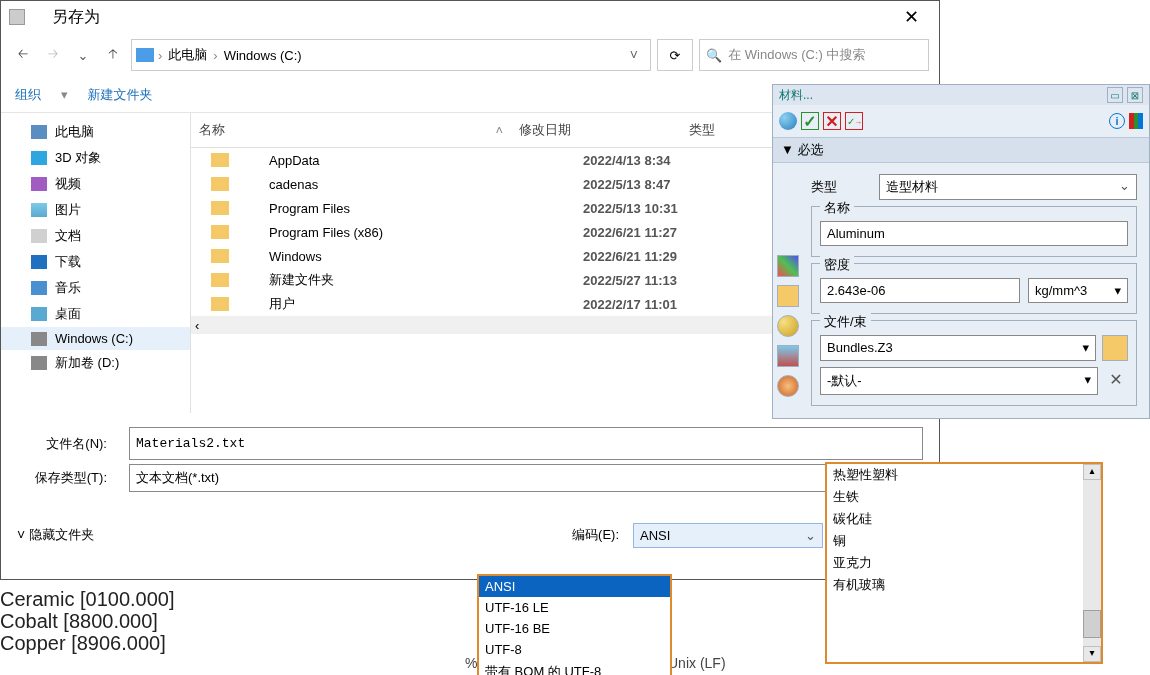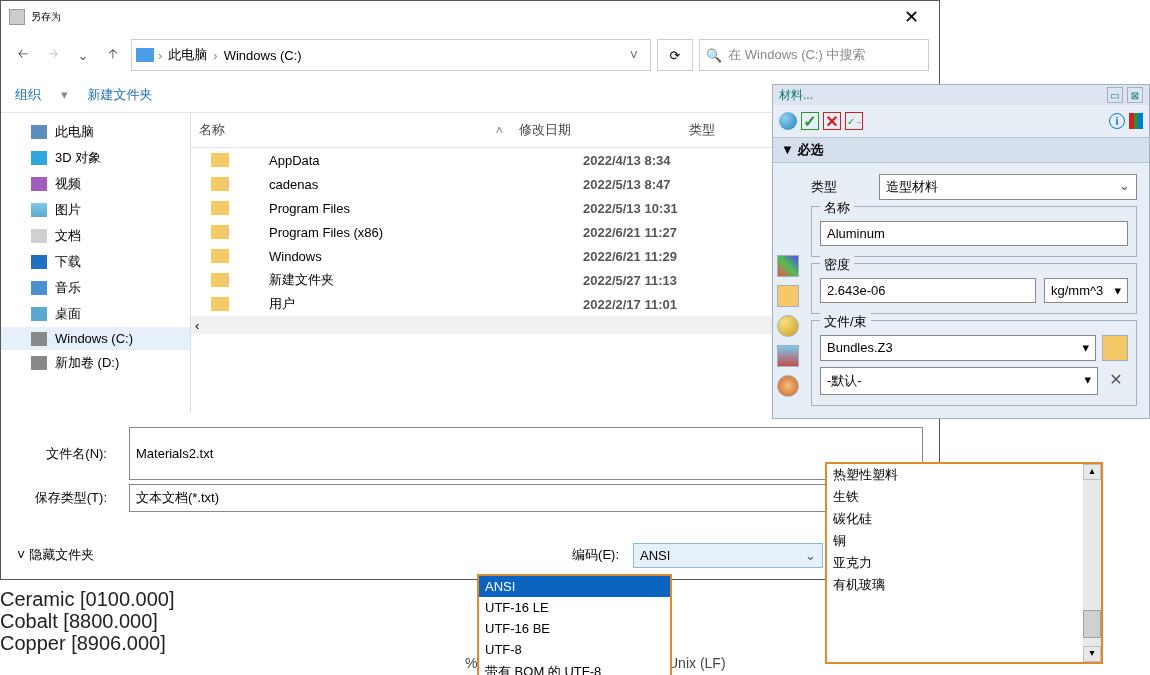--- a/index.html
+++ b/index.html
@@ -2,21 +2,21 @@
 <html><head>
 <meta charset="utf-8">
 <style>
 * { box-sizing: border-box; font-family: "Microsoft YaHei", "Segoe UI", sans-serif; }
 body { margin: 0; width: 1150px; height: 675px; background: #fff; position: relative; overflow: hidden; font-size: 13px; }
 
 
 .save-dialog { position: absolute; left: 0; top: 0; width: 940px; height: 580px; border: 1px solid #555; background: #fff; }
 .titlebar { height: 32px; display: flex; align-items: center; padding: 0 8px; }
 .titlebar .title-icon { width: 16px; height: 16px; background: #ccc; border: 1px solid #999; margin-right: 6px; }
-.titlebar .title-text { flex: 1; font-size: 10px; }
+.titlebar .title-text { flex: 1; font-size: 16px; margin-left: 21px; }
 .titlebar .close { font-size: 18px; padding: 4px 12px; cursor: pointer; }
 
 .navbar { height: 44px; display: flex; align-items: center; padding: 4px 10px; gap: 6px; }
 .nav-arrow { width: 24px; height: 24px; display: flex; align-items: center; justify-content: center; color: #444; }
 .nav-arrow.disabled { color: #bbb; }
 .breadcrumb { flex: 1; display: flex; align-items: center; border: 1px solid #ccc; height: 32px; padding: 0 4px; }
 .breadcrumb .bc-icon { width: 18px; height: 14px; background: #4a9de6; margin-right: 4px; }
 .breadcrumb .bc-item { padding: 0 6px; }
 .breadcrumb .bc-sep { color: #888; }
 .breadcrumb .bc-drop { margin-left: auto; padding: 0 8px; color: #666; }
@@ -54,21 +54,21 @@
 .fl-row .fname { width: 282px; }
 .fl-row .fdate { width: 170px; color: #555; font-weight: bold; }
 .fl-row .ftype { color: #555; }
 
 .hscroll { height: 18px; background: #f0f0f0; display: flex; align-items: center; padding: 0 4px; }
 .hscroll .arrow { width: 14px; }
 
 .form { padding: 10px 16px; }
 .form-row { display: flex; align-items: center; margin: 4px 0; }
 .form-row .lbl { width: 90px; text-align: right; margin-right: 22px; }
-.form-row .input { flex: 1; border: 1px solid #888; padding: 18px 6px; background: #fff; }
+.form-row .input { flex: 1; border: 1px solid #888; padding: 8px 6px; background: #fff; font-family: Liberation Mono, monospace; }
 .form-row .combo { flex: 1; border: 1px solid #888; padding: 4px 6px; display: flex; justify-content: space-between; }
 
 .footer { position: relative; padding: 14px 16px; display: flex; align-items: center; }
 .footer .hide { display: flex; align-items: center; gap: 4px; }
 .footer-right { margin-left: auto; display: flex; align-items: center; gap: 10px; }
 .enc-lbl { margin-right: 4px; }
 .enc-combo { position: relative; width: 190px; border: 1px solid #91b8e0; background: #e5f0fa; padding: 4px 6px; display: flex; justify-content: space-between; }
 .btn { width: 90px; border: 1px solid #0078d7; padding: 5px 0; text-align: center; }
 
 
@@ -91,40 +91,40 @@
 .mat-tb .globe { background: radial-gradient(circle at 30% 30%, #8bd0f0, #2a7fc0); border-radius: 50%; }
 .mat-tb .chk { color: #2a9030; font-weight: bold; font-size: 16px; border: 1px solid #2a9030; }
 .mat-tb .xx { color: #d02020; font-weight: bold; font-size: 16px; border: 1px solid #d02020; }
 .mat-tb .chr { border: 1px solid #d02020; position: relative; }
 .mat-tb .chr::before { content: "✓"; color: #2a9030; font-size: 10px; position: absolute; left: 1px; }
 .mat-tb .chr::after { content: "→"; color: #d02020; font-size: 8px; position: absolute; right: 0; }
 .mat-tb .spacer { flex: 1; }
 .mat-tb .info { color: #0078d7; border: 1px solid #0078d7; border-radius: 50%; width: 16px; height: 16px; font-size: 11px; font-weight: bold; }
 .mat-tb .layers { width: 14px; height: 16px; background: linear-gradient(to right, #d02020 33%, #2a9030 33%, #2a9030 66%, #0078d7 66%); }
 
-.mat-section-hdr { background: #d5e0ec; padding: 3px 8px; border-top: 1px solid #b8c8d8; border-bottom: 1px solid #b8c8d8; font-weight: bold; }
+.mat-section-hdr { background: #d5e0ec; padding: 3px 8px; border-top: 1px solid #b8c8d8; border-bottom: 1px solid #b8c8d8; font-weight: normal; }
 .mat-left-icons { position: absolute; left: 4px; top: 170px; width: 26px; display: flex; flex-direction: column; gap: 8px; }
 .mat-left-icons .micon { width: 22px; height: 22px; border: 1px solid #a0b0c0; background: #f5c967; }
 .mat-left-icons .mball { border-radius: 50%; background: radial-gradient(circle at 30% 30%, #f5e080, #d0a020); }
 .mat-left-icons .mimg { background: linear-gradient(#7ec9e8,#c05050); }
 .mat-left-icons .mppl { background: radial-gradient(circle, #f5c080, #d06020); }
 
 .mat-content { margin-left: 32px; padding: 6px 12px 6px 6px; }
 .mat-row { display: flex; align-items: center; margin: 5px 0; gap: 8px; }
 .mat-row .mlbl { width: 60px; }
 .mat-row .mcombo { flex: 1; border: 1px solid #888; background: #fff; padding: 3px 6px; display: flex; justify-content: space-between; }
 .mat-row .mcombo.green { border: 2px solid #2a9030; }
 .mat-row .marrow { width: 18px; color: #d02020; font-weight: bold; }
 .mat-fieldset { border: 1px solid #a0b0c0; margin: 6px 0; padding: 6px 8px 10px; }
 .mat-fieldset .legend { position: relative; top: -14px; background: #e8eef5; padding: 0 4px; display: inline-block; }
 .mat-fieldset .body { margin-top: -10px; height: auto; display: block; }
 .mat-input { width: 100%; border: 1px solid #888; background: #fff; padding: 4px 6px; }
 .dens-row { display: flex; gap: 8px; }
 .dens-row .dval { flex: 1; border: 1px solid #888; padding: 4px 6px; background: #fff; }
-.dens-row .dunit { width: 84px; border: 1px solid #888; padding: 4px 6px; background: #fff; display: flex; justify-content: space-between; }
+.dens-row .dunit { width: 100px; border: 1px solid #888; padding: 4px 6px; background: #fff; display: flex; justify-content: space-between; }
 .file-row { display: flex; gap: 6px; }
 .file-row .fcombo { flex: 1; border: 1px solid #888; padding: 4px 6px; background: #fff; display: flex; justify-content: space-between; }
 .file-row .fbtn { width: 26px; height: 26px; border: 1px solid #a0b0c0; background: #f5c967; }
 .def-combo { width: 100%; margin-top: 6px; }
 
 
 .mat-drop { position: absolute; left: 825px; top: 462px; width: 278px; border: 2px solid #e08a2e; background: #fff; z-index: 60; }
 .mat-drop-inner { display: flex; height: 198px; }
 .mat-drop-list { flex: 1; overflow: hidden; }
 .mat-drop-list .mopt { padding: 2px 6px; }

